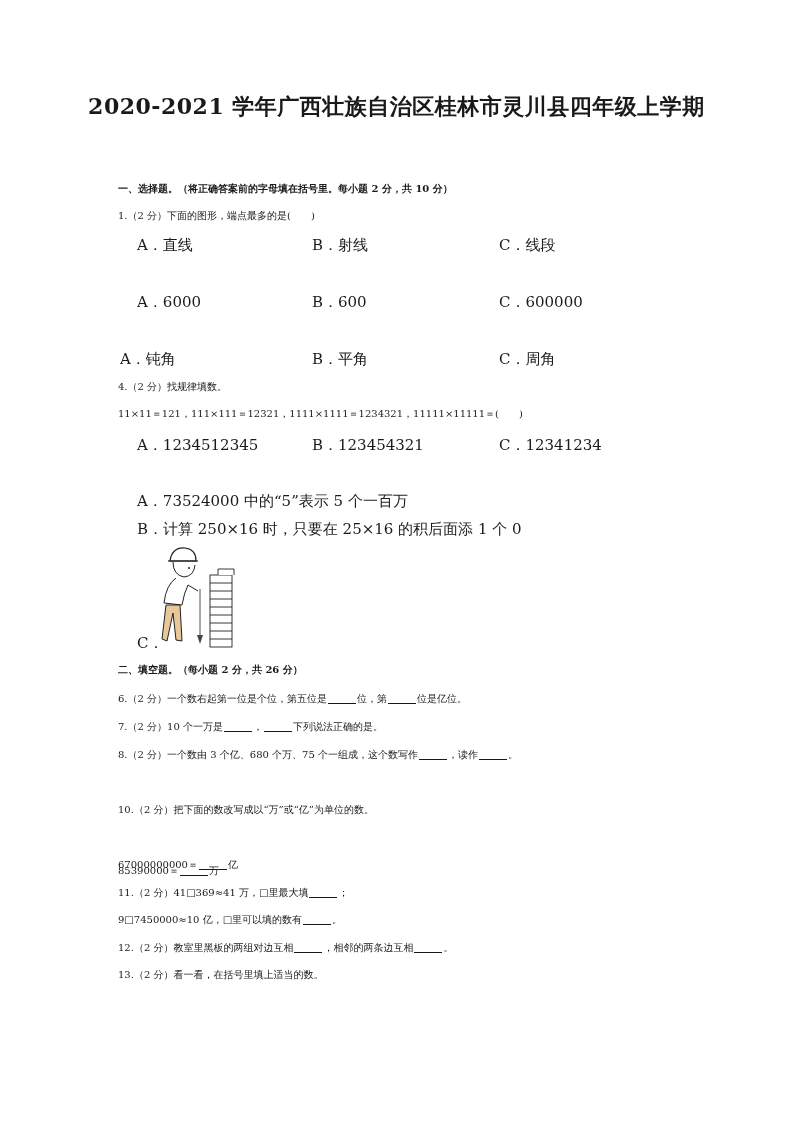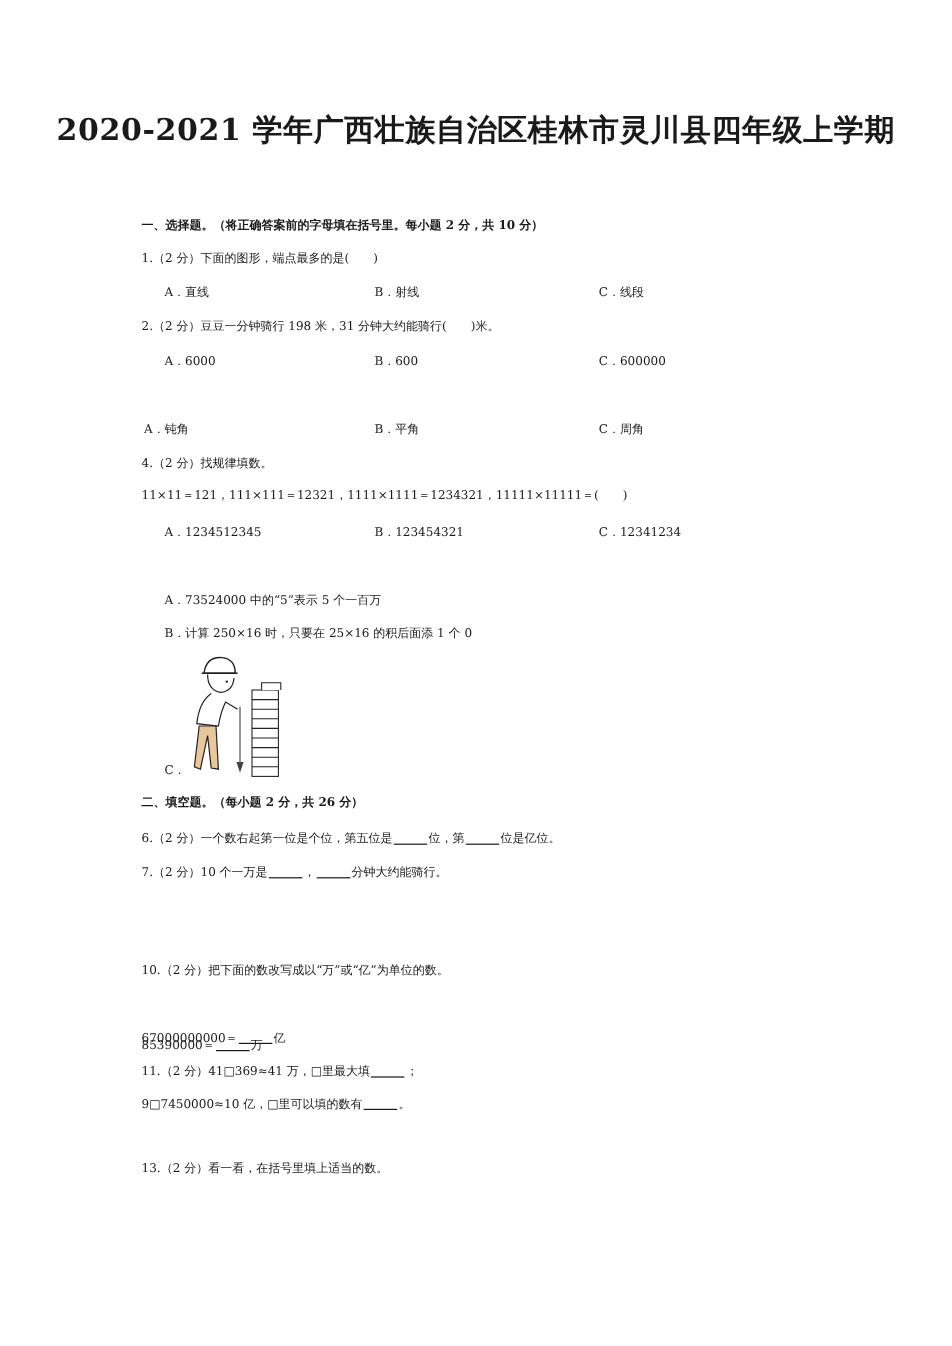--- a/index.html
+++ b/index.html
@@ -1,41 +1,40 @@
 <!DOCTYPE html>
 <html><head>
 <meta charset="utf-8">
 <style>
   html, body { margin: 0; padding: 0; background: #ffffff; }
   body { width: 793px; height: 1122px; position: relative; overflow: hidden;
          font-family: "DejaVu Serif", "Liberation Serif", serif; color: #1a1a1a; }
   .page { position: absolute; left: 0; top: 0; width: 793px; height: 1122px; }
-  .title { position: absolute; left: 0; width: 793px; text-align: center; font-size: 25px; font-weight: bold; letter-spacing: 0.5px; }
+  .title { position: absolute; left: 0; width: 793px; text-align: center; font-size: 22px; font-weight: bold; letter-spacing: 0.5px; }
   .t1 { top: 92px; }
   .t2 { top: 140px; }
   .line { position: absolute; left: 118px; font-size: 10px; white-space: nowrap; line-height: 18px; }
-  .opt { position: absolute; font-size: 10px; white-space: nowrap; line-height: 18px; }
+  .opt { position: absolute; font-size: 15px; white-space: nowrap; line-height: 18px; }
   .sec { font-weight: bold; }
   .blank { display: inline-block; width: 28px; border-bottom: 1px solid #1a1a1a; height: 14px; vertical-align: -2px; margin: 0 1px; }
   .figure { position: absolute; left: 158px; top: 545px; width: 80px; height: 104px; }
 </style>
 </head>
 <body>
 
 <div class="page">
   <div class="title t1">2020-2021 学年广西壮族自治区桂林市灵川县四年级上学期</div>
 
   <div class="line sec" style="top:180px">一、选择题。（将正确答案前的字母填在括号里。每小题 2 分，共 10 分）</div>
 
   <div class="line" style="top:207px">1.（2 分）下面的图形，端点最多的是(　　)</div>
   <div class="opt" style="left:137px;top:236px">A．直线</div>
   <div class="opt" style="left:312px;top:236px">B．射线</div>
   <div class="opt" style="left:499px;top:236px">C．线段</div>
 
-  <div class="line" style="top:264px">2.（2 分）豆豆一分钟骑行 198 米，31 分钟大约能骑行(　　)米。</div>
   <div class="opt" style="left:137px;top:293px">A．6000</div>
   <div class="opt" style="left:312px;top:293px">B．600</div>
   <div class="opt" style="left:499px;top:293px">C．600000</div>
 
   <div class="opt" style="left:120px;top:350px">A．钝角</div>
   <div class="opt" style="left:312px;top:350px">B．平角</div>
   <div class="opt" style="left:499px;top:350px">C．周角</div>
 
   <div class="line" style="top:378px">4.（2 分）找规律填数。</div>
   <div class="line" style="top:405px">11×11＝121，111×111＝12321，1111×1111＝1234321，11111×11111＝(　　)</div>
@@ -69,29 +68,35 @@
     </g>
   </svg>
   <div class="opt" style="left:137px;top:634px">C．</div>
 
   <div class="line sec" style="top:661px">二、填空题。（每小题 2 分，共 26 分）</div>
 
   <div class="line" style="top:689px">
     <span>6.（2 分）一个数右起第一位是个位，第五位是</span><span class="blank"></span><span>位，第</span><span class="blank"></span><span>位是亿位。</span>
   </div>
   <div class="line" style="top:717px">
-    <span>7.（2 分）10 个一万是</span><span class="blank"></span><span>，</span><span class="blank"></span><span>分钟大约能骑行。</span>
+    <span>7.（2 分）10 个一万是</span><span class="blank"></span><span>，</span><span class="blank"></span><span>下列说法正确的是。</span>
+  </div>
+  <div class="line" style="top:745px">
+    <span>8.（2 分）一个数由 3 个亿、680 个万、75 个一组成，这个数写作</span><span class="blank"></span><span>，读作</span><span class="blank"></span><span>。</span>
   </div>
   <div class="line" style="top:801px">10.（2 分）把下面的数改写成以“万”或“亿”为单位的数。</div>
   <div class="line" style="top:861px">
     <span>85390000＝</span><span class="blank"></span><span>万</span>
   </div>
   <div class="line" style="top:855px">
     <span>67000000000＝</span><span class="blank"></span><span>亿</span>
   </div>
   <div class="line" style="top:883px">
     <span>11.（2 分）41□369≈41 万，□里最大填</span><span class="blank"></span><span>；</span>
   </div>
   <div class="line" style="top:910px">
     <span>9□7450000≈10 亿，□里可以填的数有</span><span class="blank"></span><span>。</span>
   </div>
+  <div class="line" style="top:938px">
+    <span>12.（2 分）教室里黑板的两组对边互相</span><span class="blank"></span><span>，相邻的两条边互相</span><span class="blank"></span><span>。</span>
+  </div>
   <div class="line" style="top:966px">13.（2 分）看一看，在括号里填上适当的数。</div>
 </div>
 
 </body></html>

